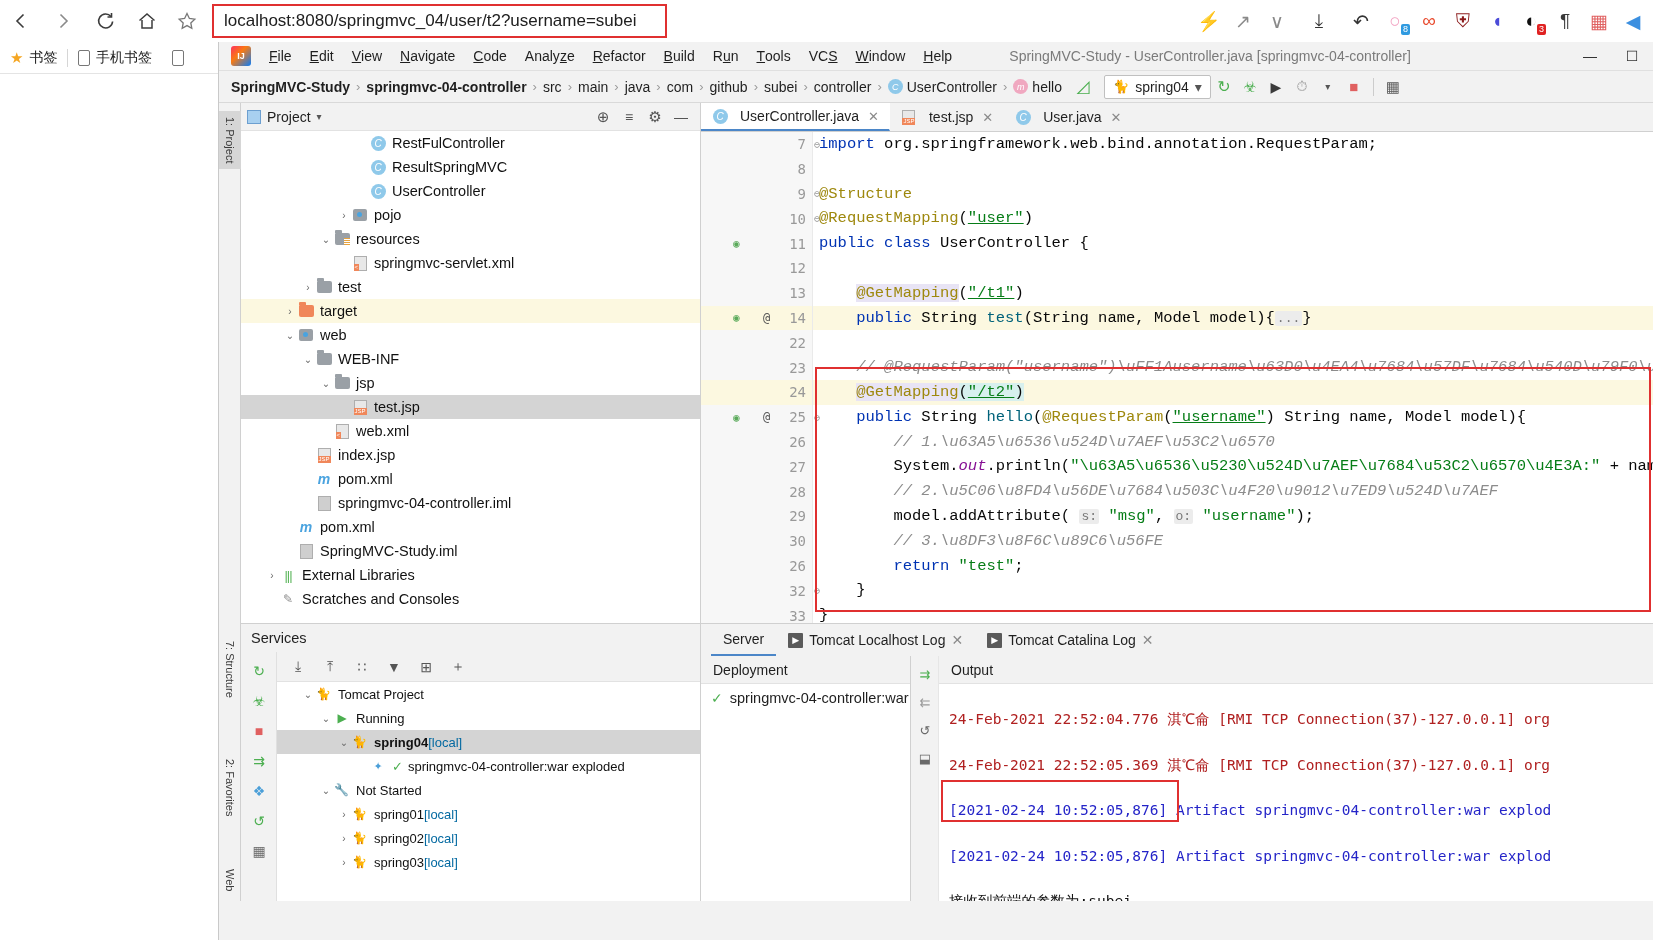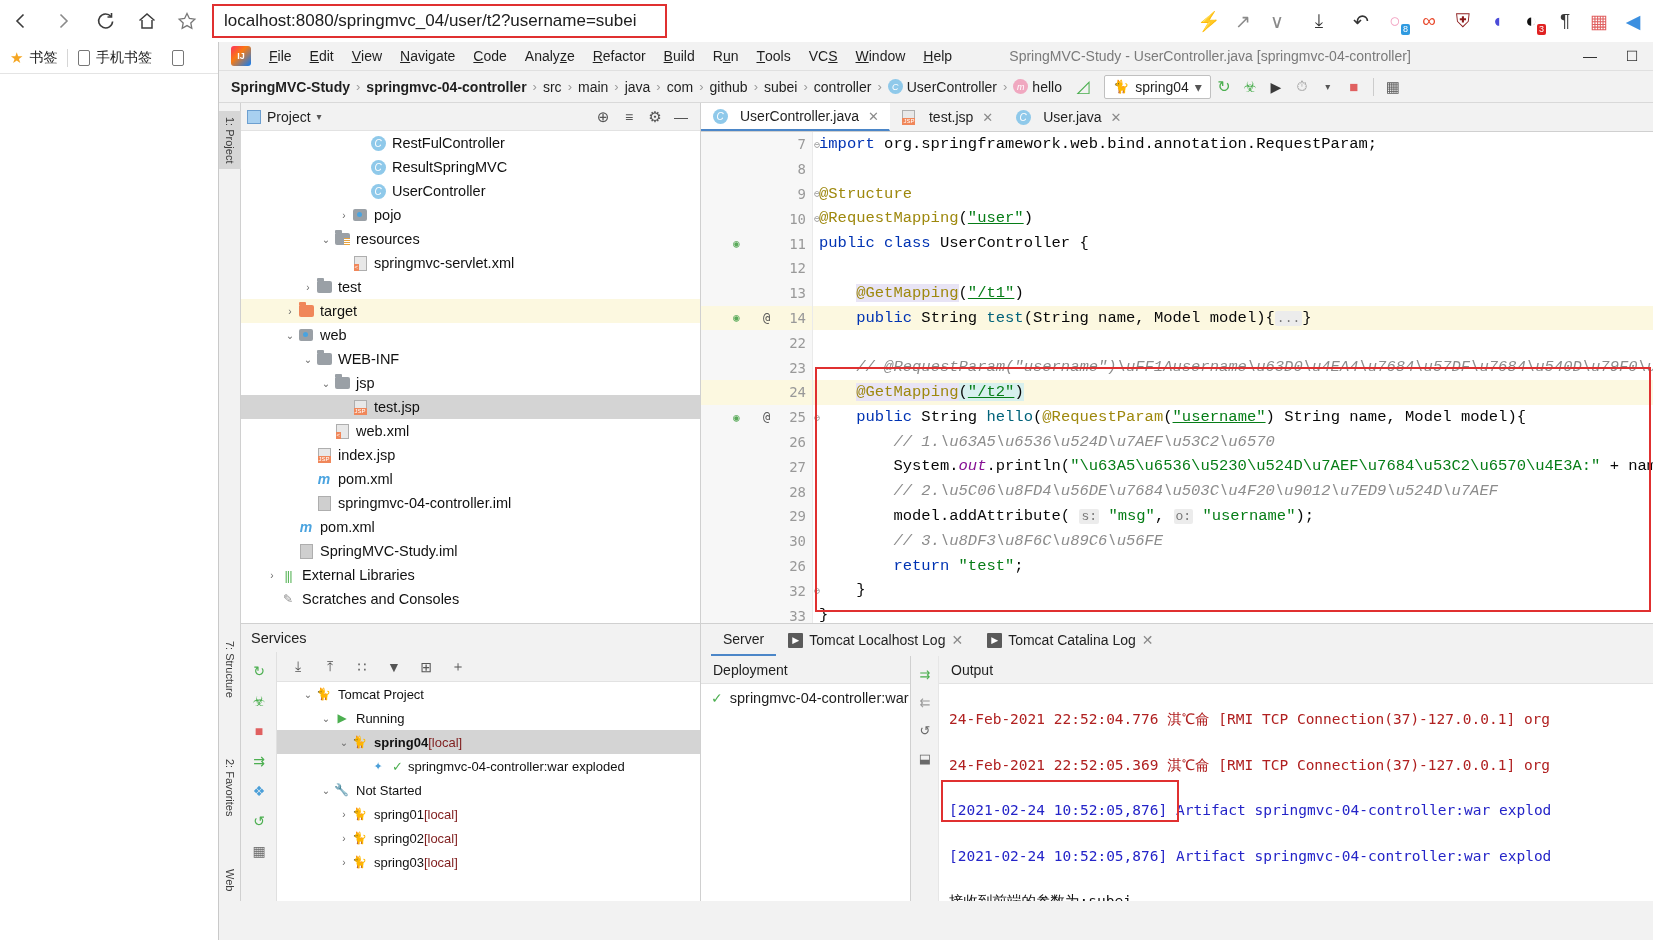--- a/index.html
+++ b/index.html
@@ -183,21 +183,21 @@
   .mod-ico::after { content:""; position:absolute; left:4px; top:3px; width:5px;height:5px;background:#4aa3df;border-radius:50%;}
   .file-ico {
     width: 13px; height: 15px; background: #e8e8e8; border: 1px solid #aeaeae; position: relative;
   }
   .file-ico .tag {
     position: absolute; left: -1px; bottom: -1px; font-size: 6px;
     background: #f0875a; color: #fff; padding: 0 1px; line-height: 7px;
   }
   .m-ico { color: #4aa3df; font-style: italic; font-weight: bold; font-size: 14px; }
   .lib-ico { color: #5ab55a; font-size: 13px; letter-spacing: -1px; }
-  .dim { color: #7f1d1d; }
+  .dim { color: #0369a1; }
 
   
   .services { height: 278px; border-top: 1px solid #d0d0d0; background:#f2f2f2; display:flex; flex-direction:column;}
   .svc-title { height: 28px; display: flex; align-items: center; padding: 0 10px; font-size: 14.5px; }
   .svc-body { flex:1; display: flex; }
   .svc-rail { width: 36px; background: #f2f2f2; border-right: 1px solid #e0e0e0; padding-top: 4px; }
   .rail-btn { width: 36px; height: 30px; display: flex; align-items: center; justify-content: center; font-size: 14px;}
   .svc-main { flex: 1; display: flex; flex-direction: column; }
   .svc-toolbar { height: 30px; display: flex; align-items: center; gap: 2px; padding-left: 6px; border-bottom:1px solid #e2e2e2;}
   .svc-tree { flex: 1; background: #fff; overflow: hidden; }

